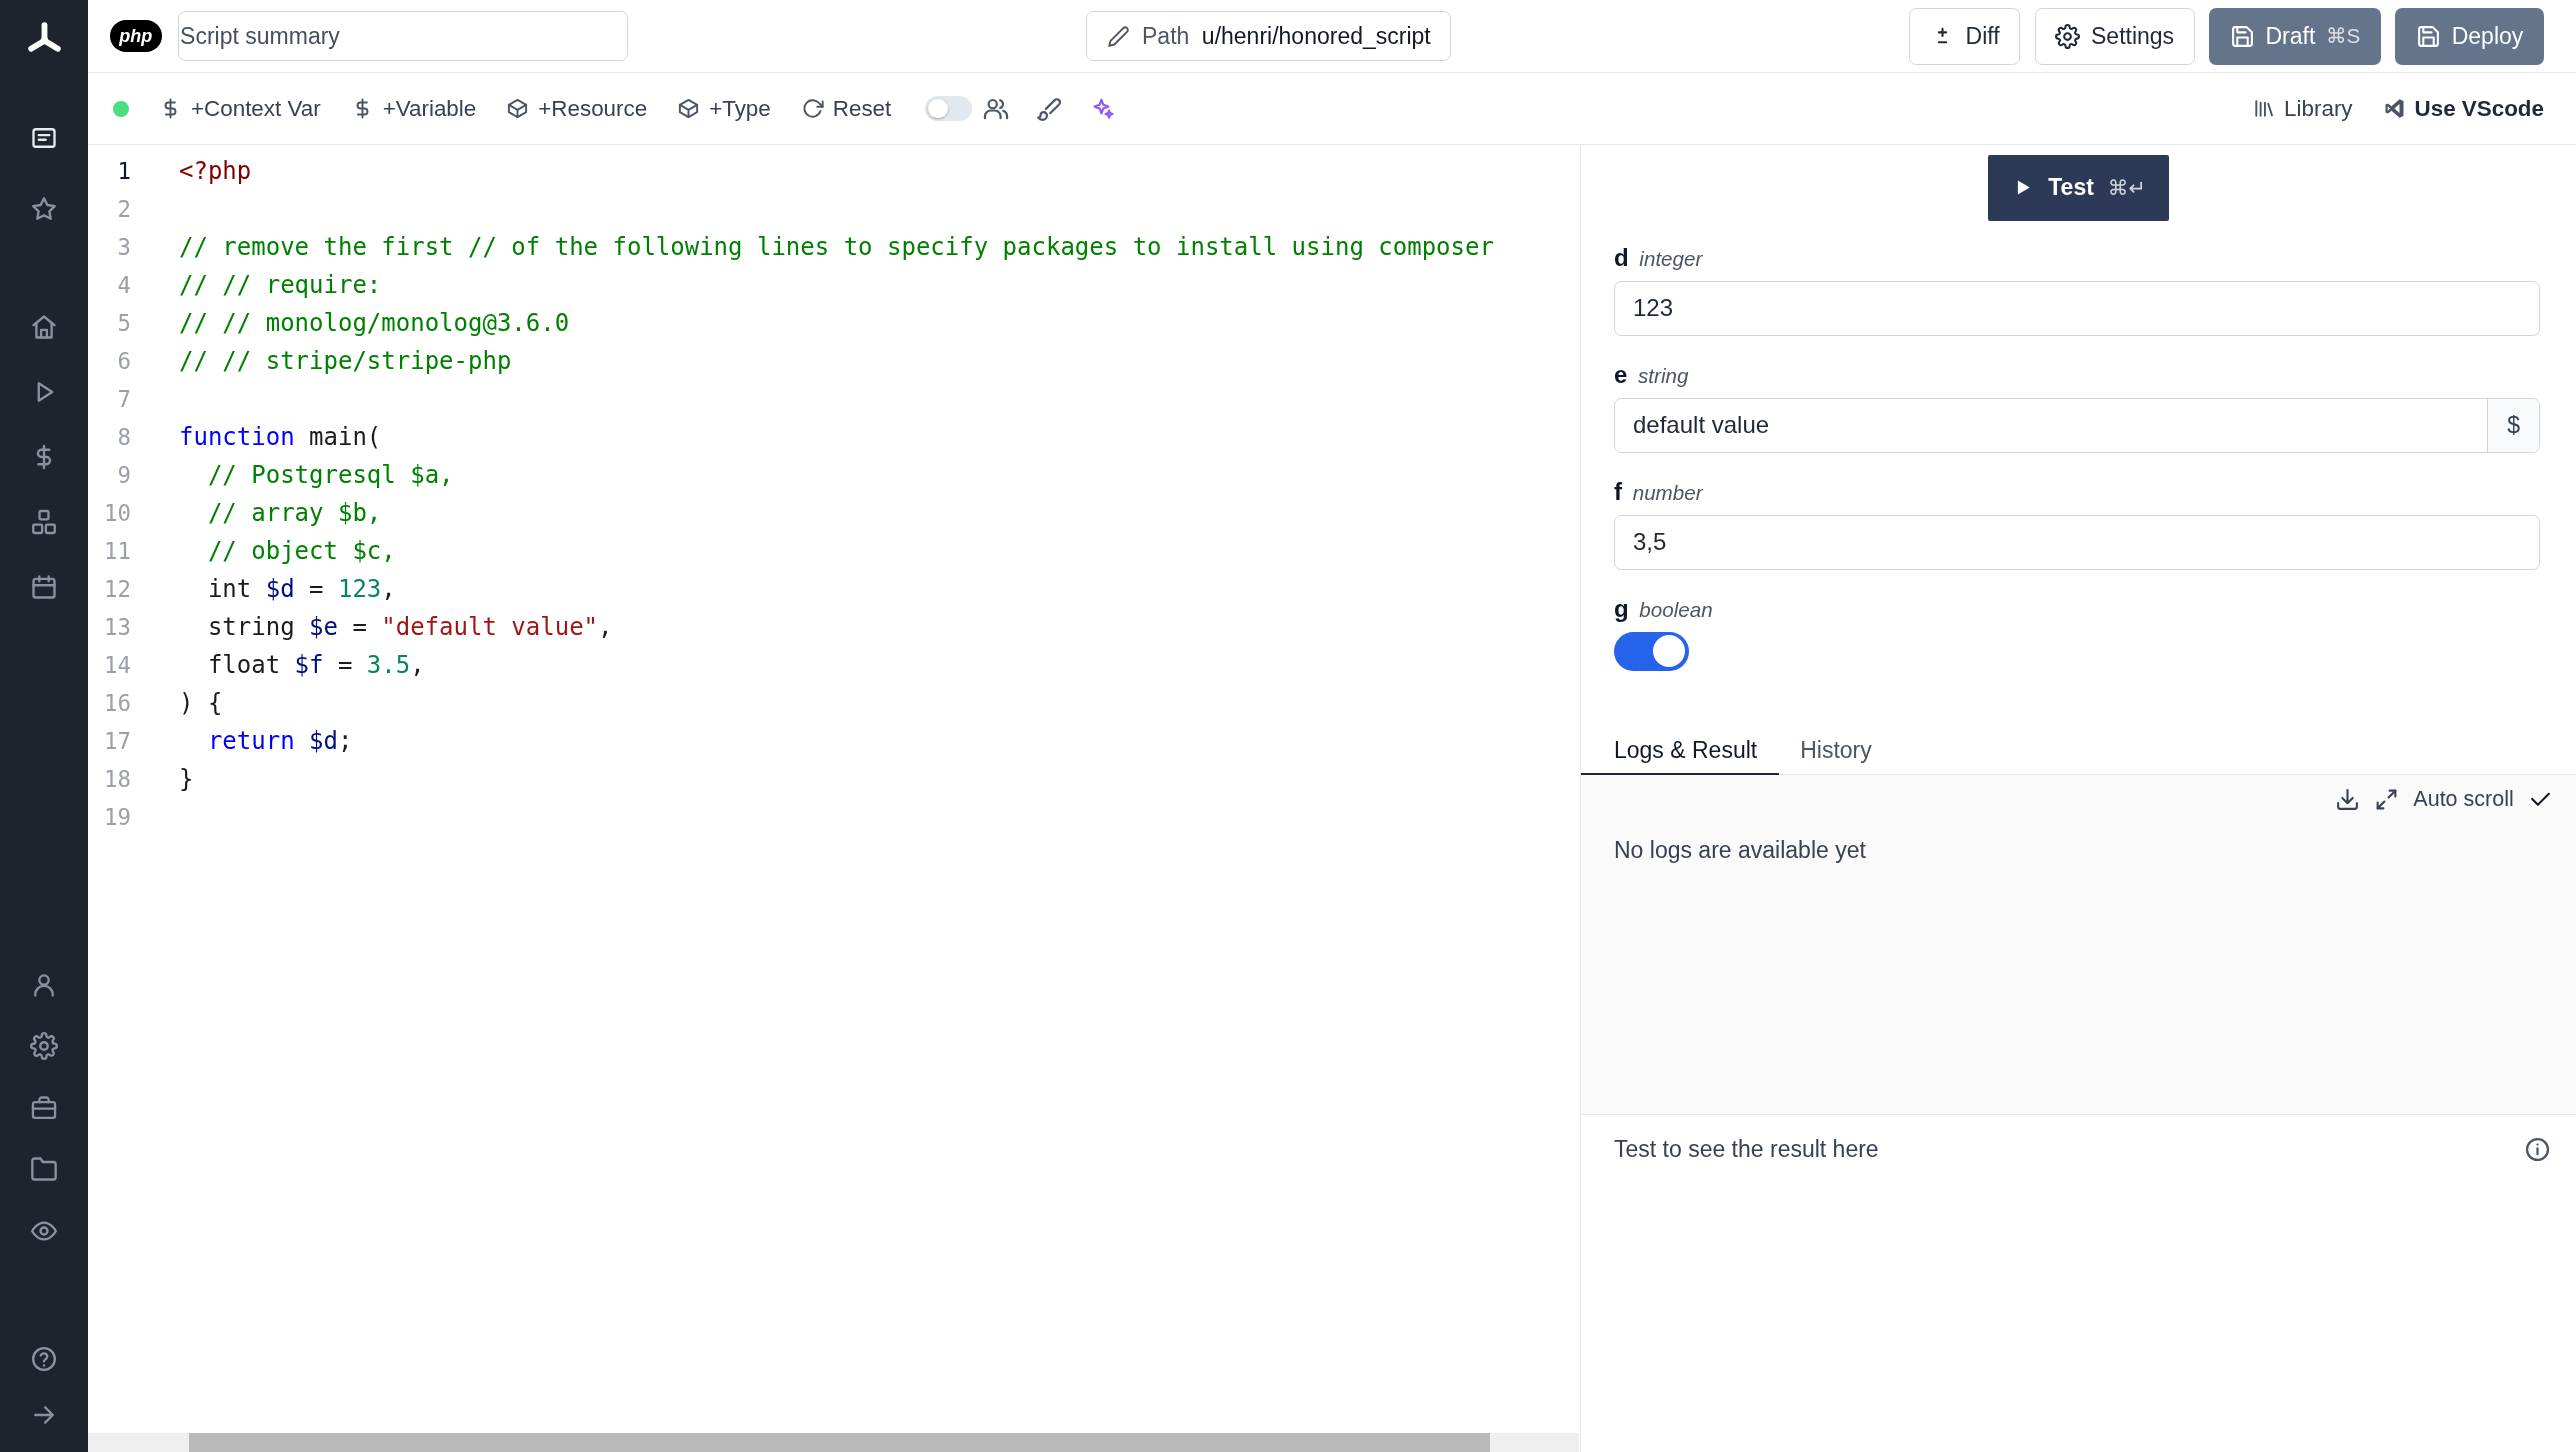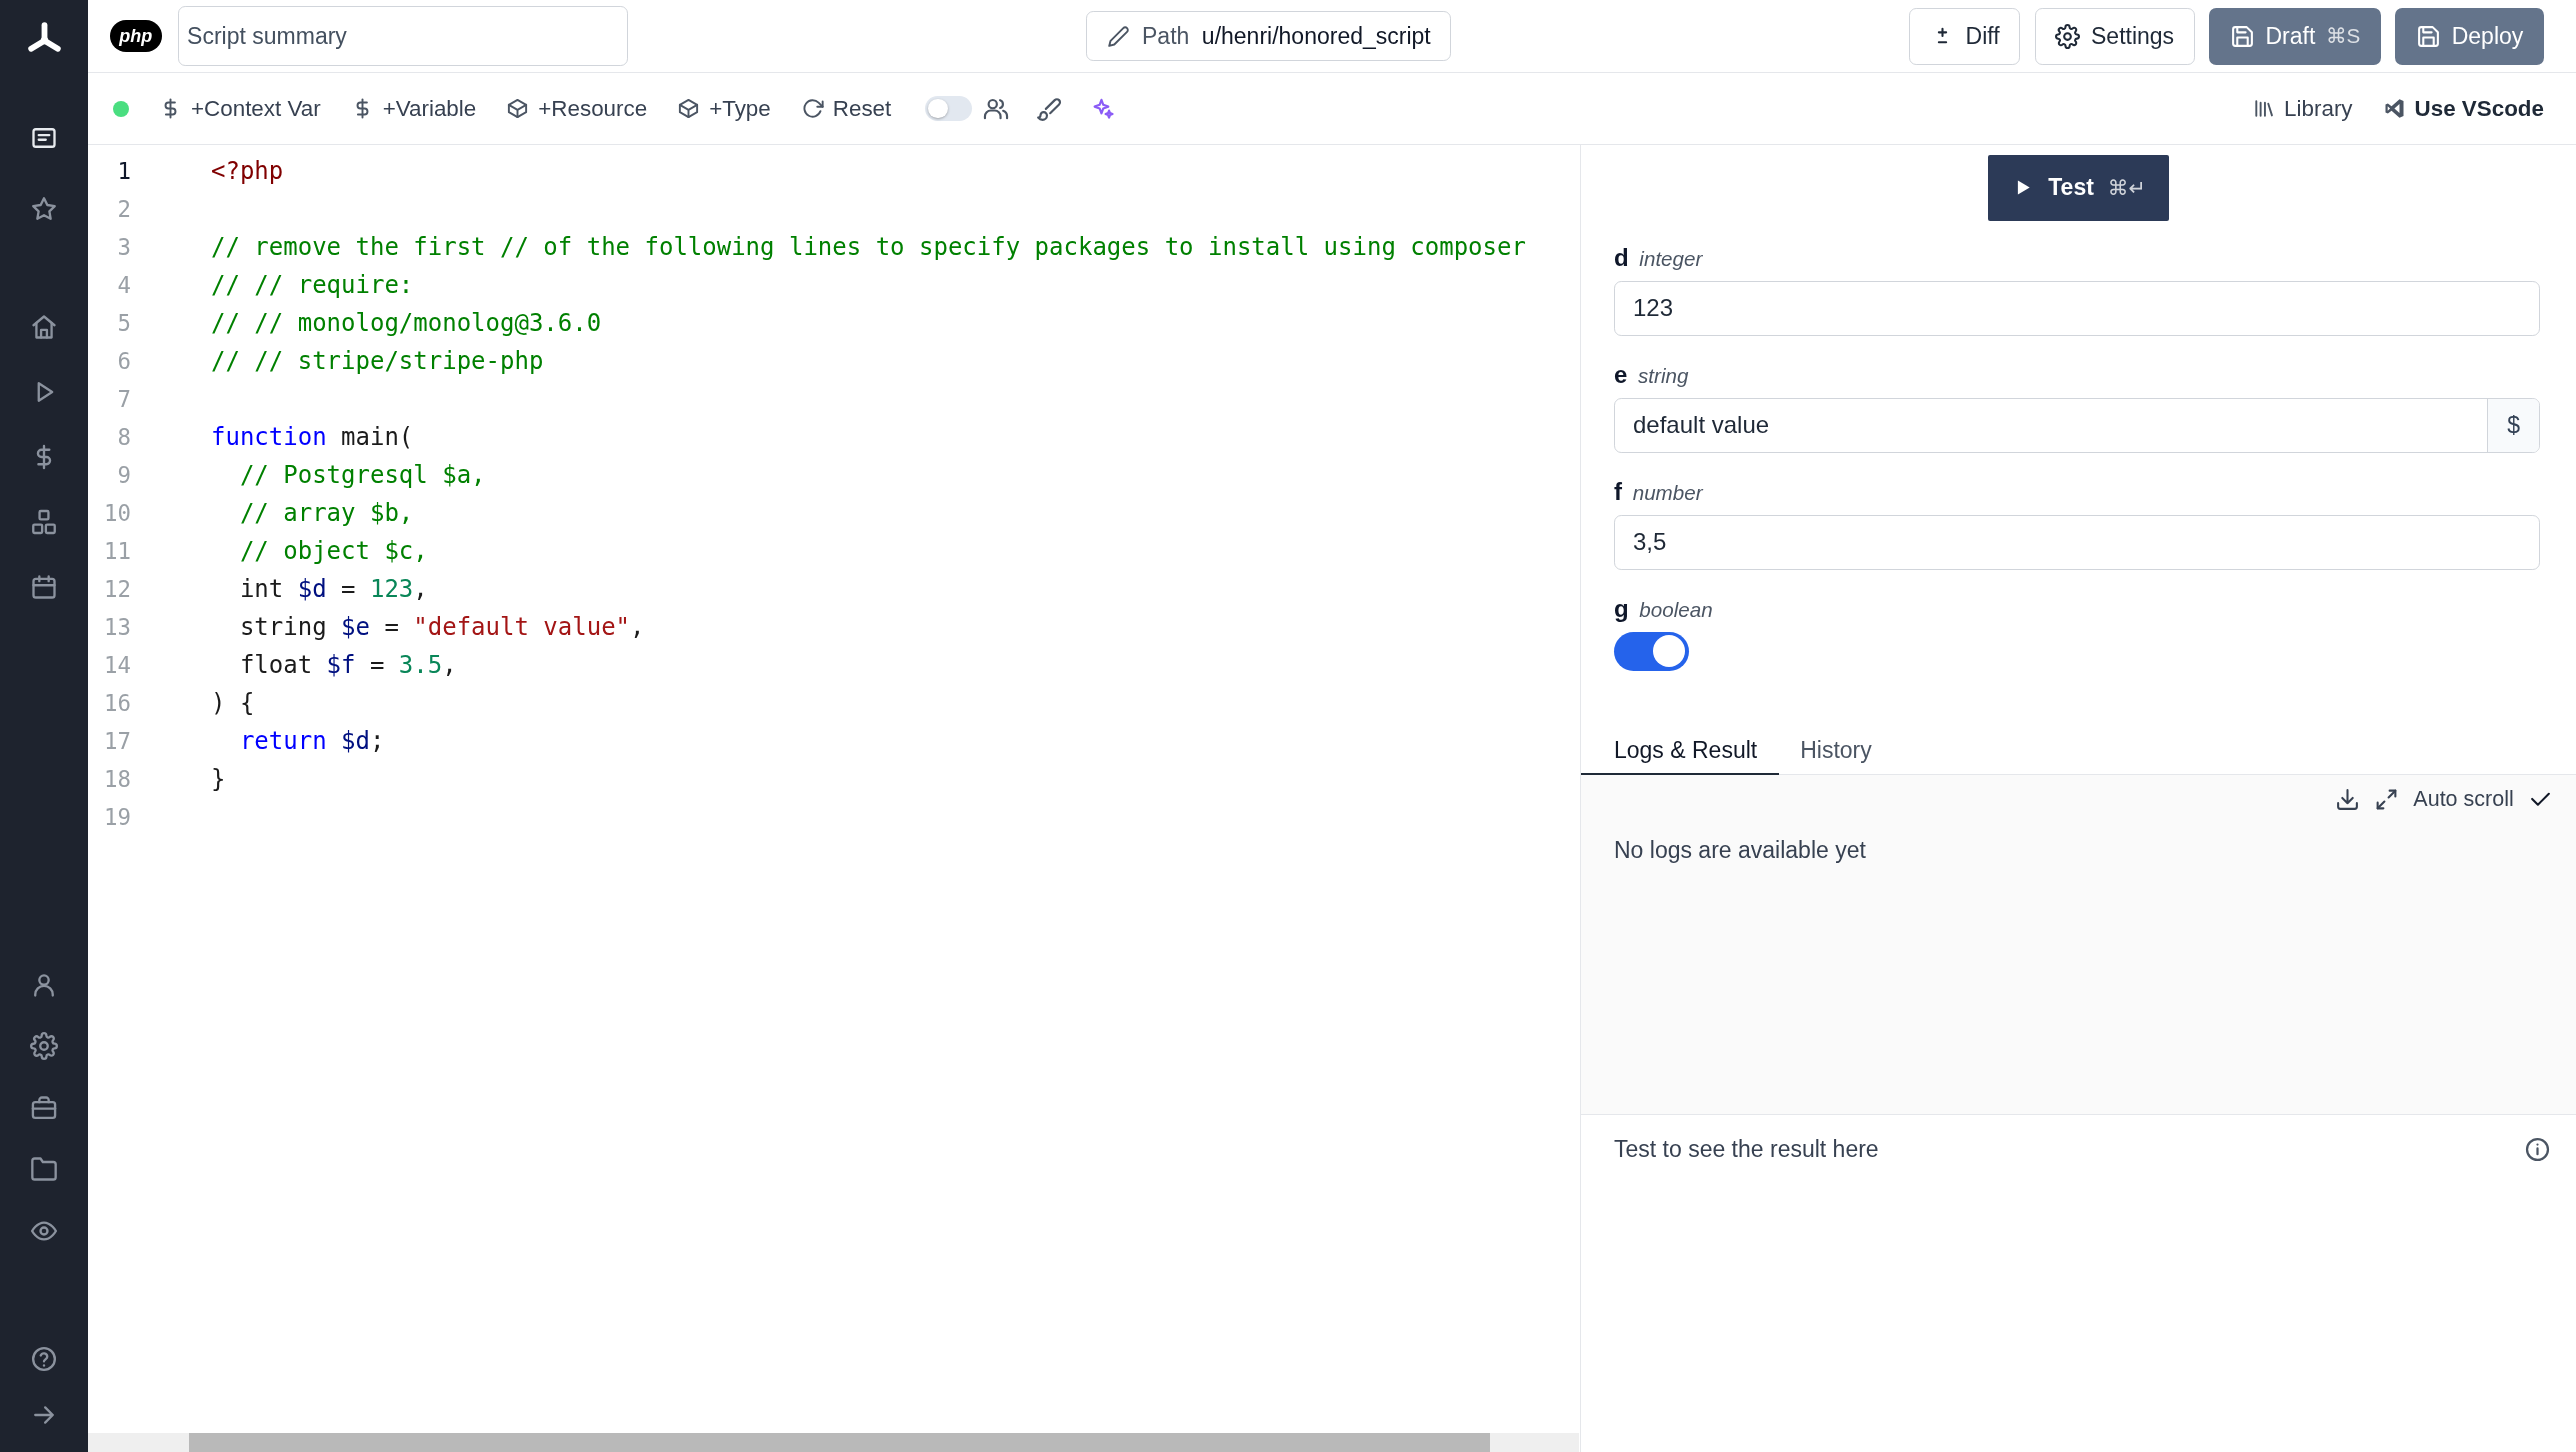--- a/index.html
+++ b/index.html
@@ -18,21 +18,21 @@
   .side-item .icn{width:28px;height:28px}
   .side-item.active{color:#e7eaee}
   .g0 .side-item{margin-bottom:29.5px}.g1 .side-item{margin-bottom:24px}
   .g2 .side-item{margin-bottom:20.6px}.g3 .side-item{margin-bottom:15px}
   .g3 .side-item:last-child{margin-bottom:0}
 
   
   .main{flex:1;display:flex;flex-direction:column;min-width:0}
   .topbar{height:73px;border-bottom:0.9px solid #e5e7eb;display:flex;align-items:center;padding:0 32px 0 21.5px;gap:16px;flex-shrink:0}
   .php-badge{min-width:45px;height:32px;border-radius:16px;background:#000000;color:#fff;font-style:italic;font-weight:700;font-size:18px;display:flex;align-items:center;justify-content:center;padding:0 9.8px}
-  .summary-input{width:450px;height:60px;border:0.9px solid #d1d5db;border-radius:7.2px;font-size:23px;padding:0 8px;color:#111827;font-family:inherit;outline:none}
+  .summary-input{width:450px;height:50px;border:0.9px solid #d1d5db;border-radius:7.2px;font-size:23px;padding:0 1px;color:#111827;font-family:inherit;outline:none}
   .summary-input::placeholder{color:#44505f}
   .path-pill{margin:0 auto;height:50px;border:0.9px solid #d1d5db;border-radius:7.2px;display:flex;align-items:center;padding:0 19.7px;gap:12.5px;font-size:23px;cursor:pointer;background:#fff}
   .path-pill .icn{width:23px;height:23px;color:#4b5563}
   .path-label{color:#4b5563}
   .path-value{color:#111827}
   .tb-group{display:flex;gap:14.3px;align-items:flex-end}
   .tb-btn{height:57px;border-radius:7.2px;display:flex;align-items:center;gap:10.7px;font-size:23px;padding:0 19.7px;cursor:pointer;border:0.9px solid #d1d5db;background:#fff;color:#1f2937;font-family:inherit}
   .tb-btn .icn{width:25px;height:25px}
   .tb-btn.filled{background:var(--slate-bg,#64748b);border-color:transparent;color:#fff;font-weight:500}
   .shortcut{opacity:.78;font-size:20.6px}
@@ -51,21 +51,21 @@
   .sparkle{color:var(--sparkle,#8b5cf6)}
   .spacer{flex:1}
   .vscode-btn{font-weight:600;color:#1f2937}
 
   
   .content{flex:1;display:flex;min-height:0}
   .editor{width:1493px;flex-shrink:0;border-right:0.9px solid #e5e7eb;position:relative;padding-top:7.2px;font-family:"DejaVu Sans Mono",monospace;font-size:24px;overflow:hidden;background:#fff}
   .cl{display:flex;height:38px;line-height:38px}
   .ln{width:43px;flex-shrink:0;text-align:right;color:#9aa0a6;font-size:22.4px;user-select:none}
   .ln.cur{color:#0f172a}
-  .ct{margin-left:80px;white-space:pre}
+  .ct{margin-left:48px;white-space:pre}
   .tok-tag{color:#800000}.tok-com{color:#008000}.tok-kw{color:#0000ff}
   .tok-var{color:#001080}.tok-num{color:#098658}.tok-str{color:#a31515}.tok-pl{color:#1b1b1b}
   .hscroll{position:absolute;left:0;right:0.9px;bottom:0;height:19.7px;background:#efefef;cursor:pointer}
   .hthumb{position:absolute;left:101px;width:1301px;top:0;bottom:0;background:#b9b9b9}
 
   
   .rpanel{flex:1;display:flex;flex-direction:column;min-width:0;background:#fff}
   .test-row{display:flex;justify-content:center;padding-top:9.8px;flex-shrink:0}
   .test-btn{height:66px;padding:0 23px;border-radius:2px;background:var(--test-bg,#2c3a57);color:#fff;display:flex;align-items:center;gap:14px;font-size:23px;border:none;font-family:inherit;cursor:pointer}
   .test-btn .icn{width:23px;height:23px}

